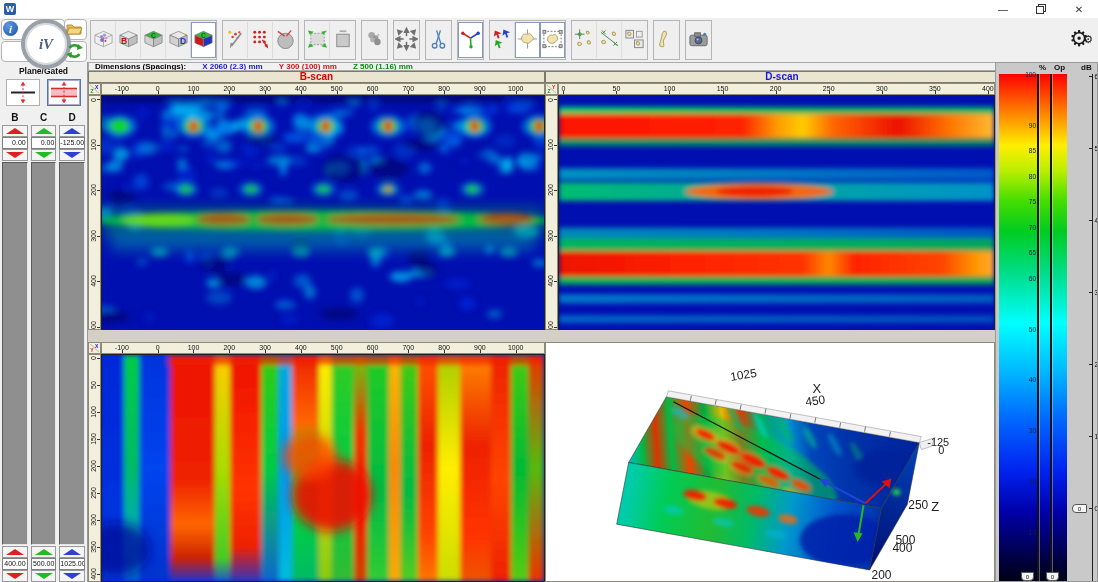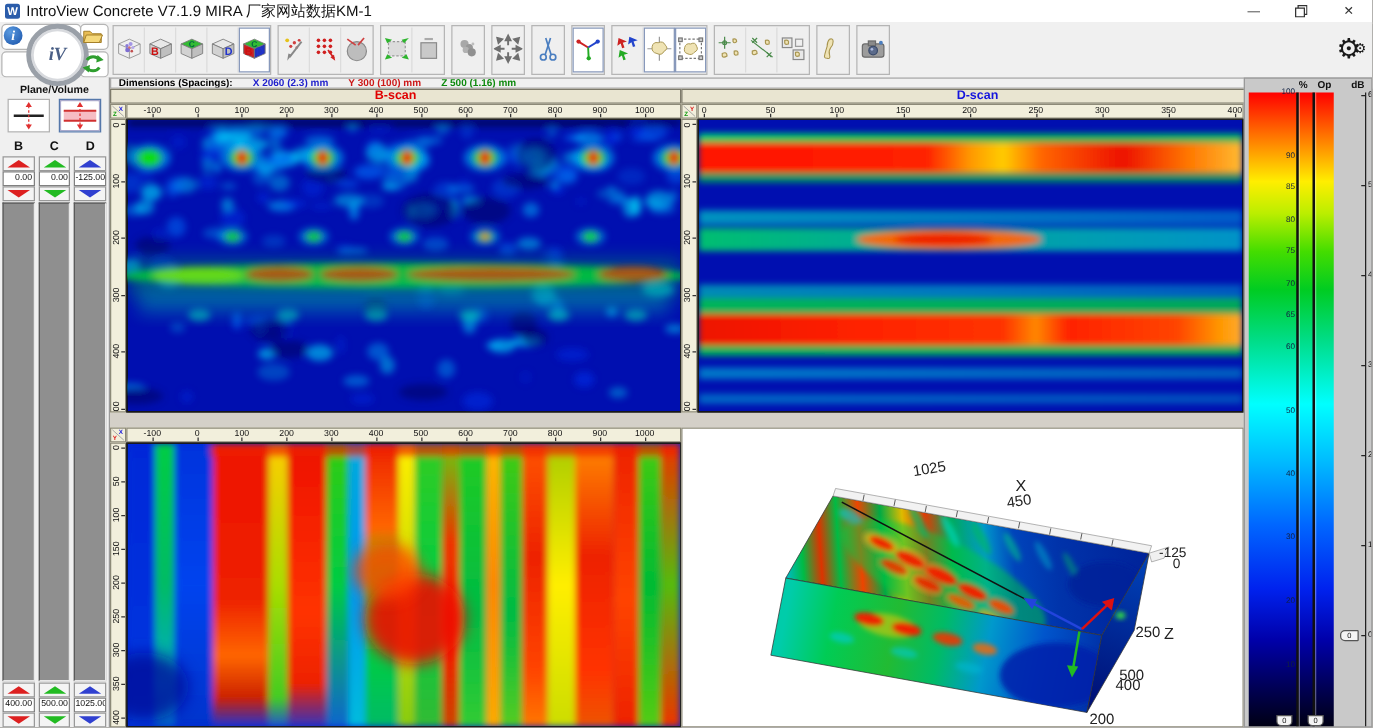--- a/index.html
+++ b/index.html
@@ -92,21 +92,20 @@
   .cb-db-handle{position:absolute;left:76px;width:15px;height:9px;background:#f4f4f4;border:1px solid #555;
              border-radius:4px 1px 1px 4px;font-size:6px;text-align:center;line-height:8px;box-sizing:border-box;}
 </style>
 </head>
 <body>
 
 <div class="app">
 
   <div class="titlebar">
     <div class="app-icon">W</div>
-    <div class="title">IntroView Concrete V7.1.9   MIRA 厂家网站数据KM-1</div>
     <div class="win-controls">
       <div class="win-btn">—</div>
       <div class="win-btn">
         <svg width="10" height="10" viewBox="0 0 10 10">
           <rect x="2.5" y="0.5" width="7" height="7" fill="none" stroke="#333"></rect>
           <rect x="0.5" y="2.5" width="7" height="7" fill="#fff" stroke="#333"></rect>
         </svg>
       </div>
       <div class="win-btn">✕</div>
     </div>
@@ -375,21 +374,21 @@
   <div class="dims-bar">
     <span class="dims-label">Dimensions (Spacings):</span>
     <span id="dims-entries" style="display:flex;">
         <span class="dims-entry"><b style="color:#2020cc">X</b>&nbsp;<span style="color:#2020cc">2060 (2.3) mm</span></span>
         <span class="dims-entry"><b style="color:#cc1818">Y</b>&nbsp;<span style="color:#cc1818">300 (100) mm</span></span>
         <span class="dims-entry"><b style="color:#0e8a0e">Z</b>&nbsp;<span style="color:#0e8a0e">500 (1.16) mm</span></span>
       </span>
   </div>
 
   <div class="left-panel">
-    <div class="lp-title">Plane/Volume</div>
+    <div class="lp-title">Plane/Gated</div>
     <div class="lp-modes">
       <button class="mode-btn">
         <svg viewBox="0 0 30 22">
           <rect x="0" y="0" width="30" height="22" fill="#fff"></rect>
           <line x1="3" y1="11" x2="27" y2="11" stroke="#222" stroke-width="2"></line>
           <line x1="15" y1="3" x2="15" y2="19" stroke="#e03030" stroke-width="1" stroke-dasharray="2,1.6"></line>
           <polygon points="15,0 12.5,4 17.5,4" fill="#e03030"></polygon>
           <polygon points="15,22 12.5,18 17.5,18" fill="#e03030"></polygon>
         </svg>
       </button>

